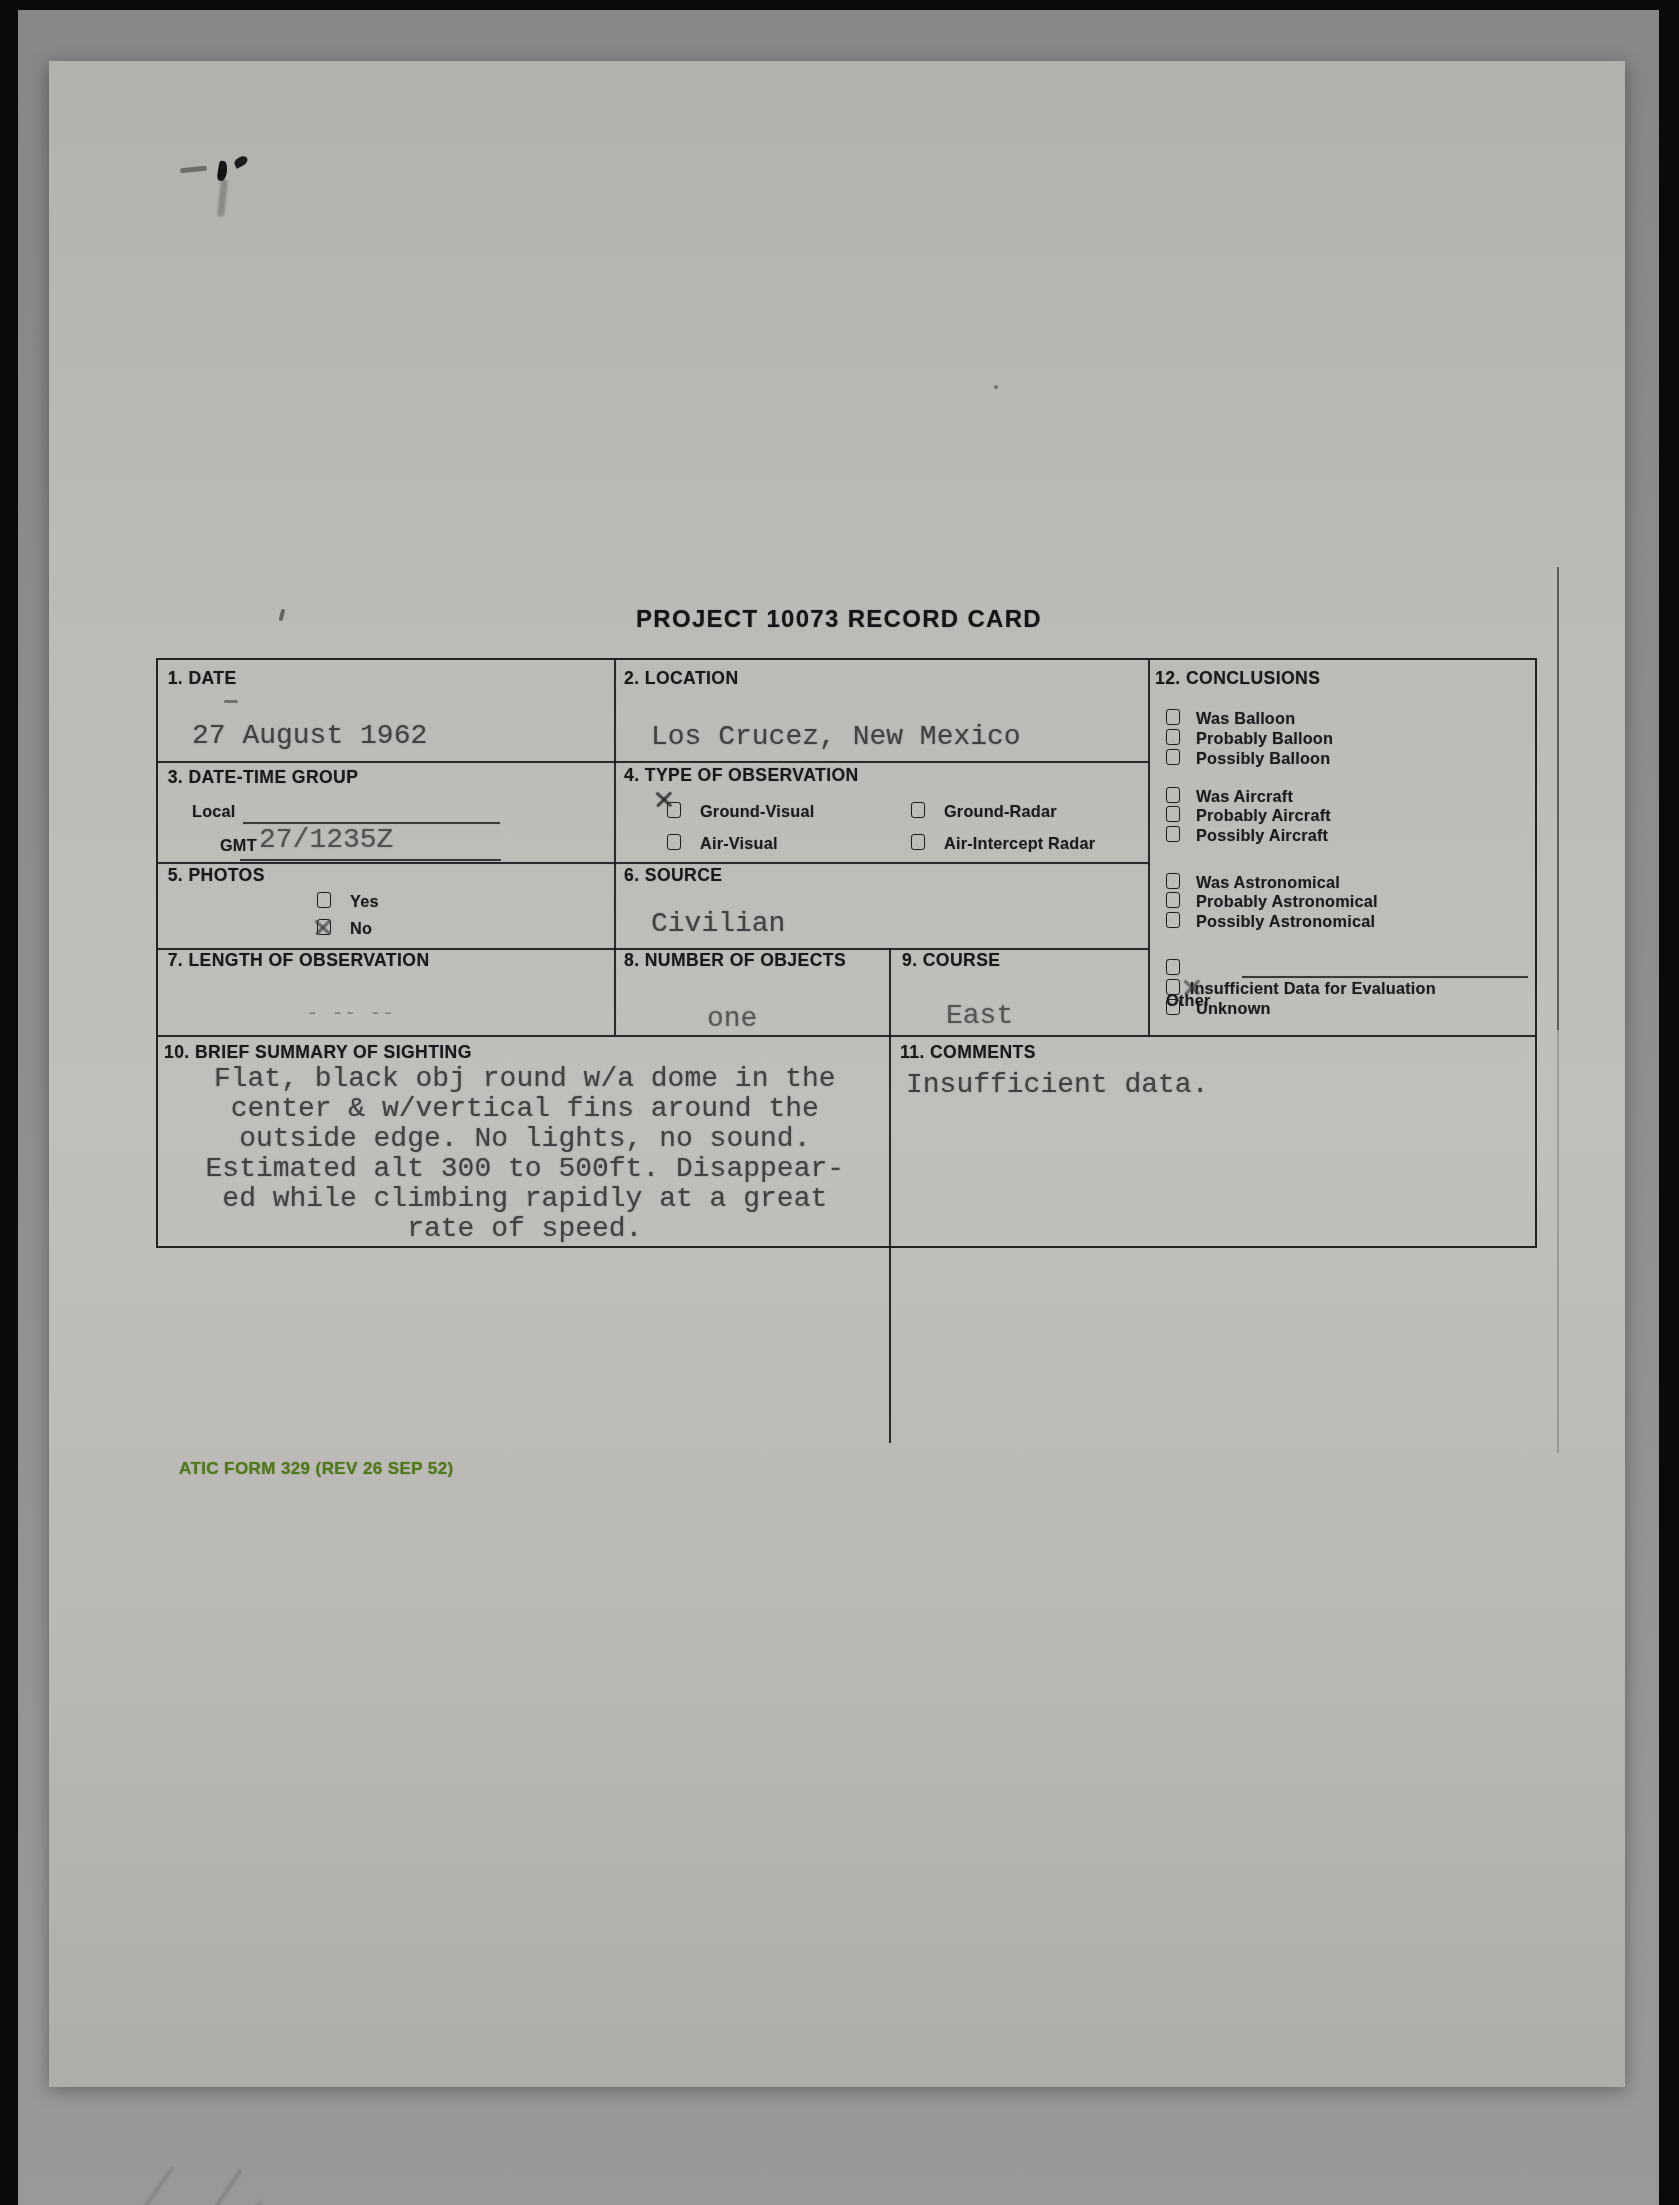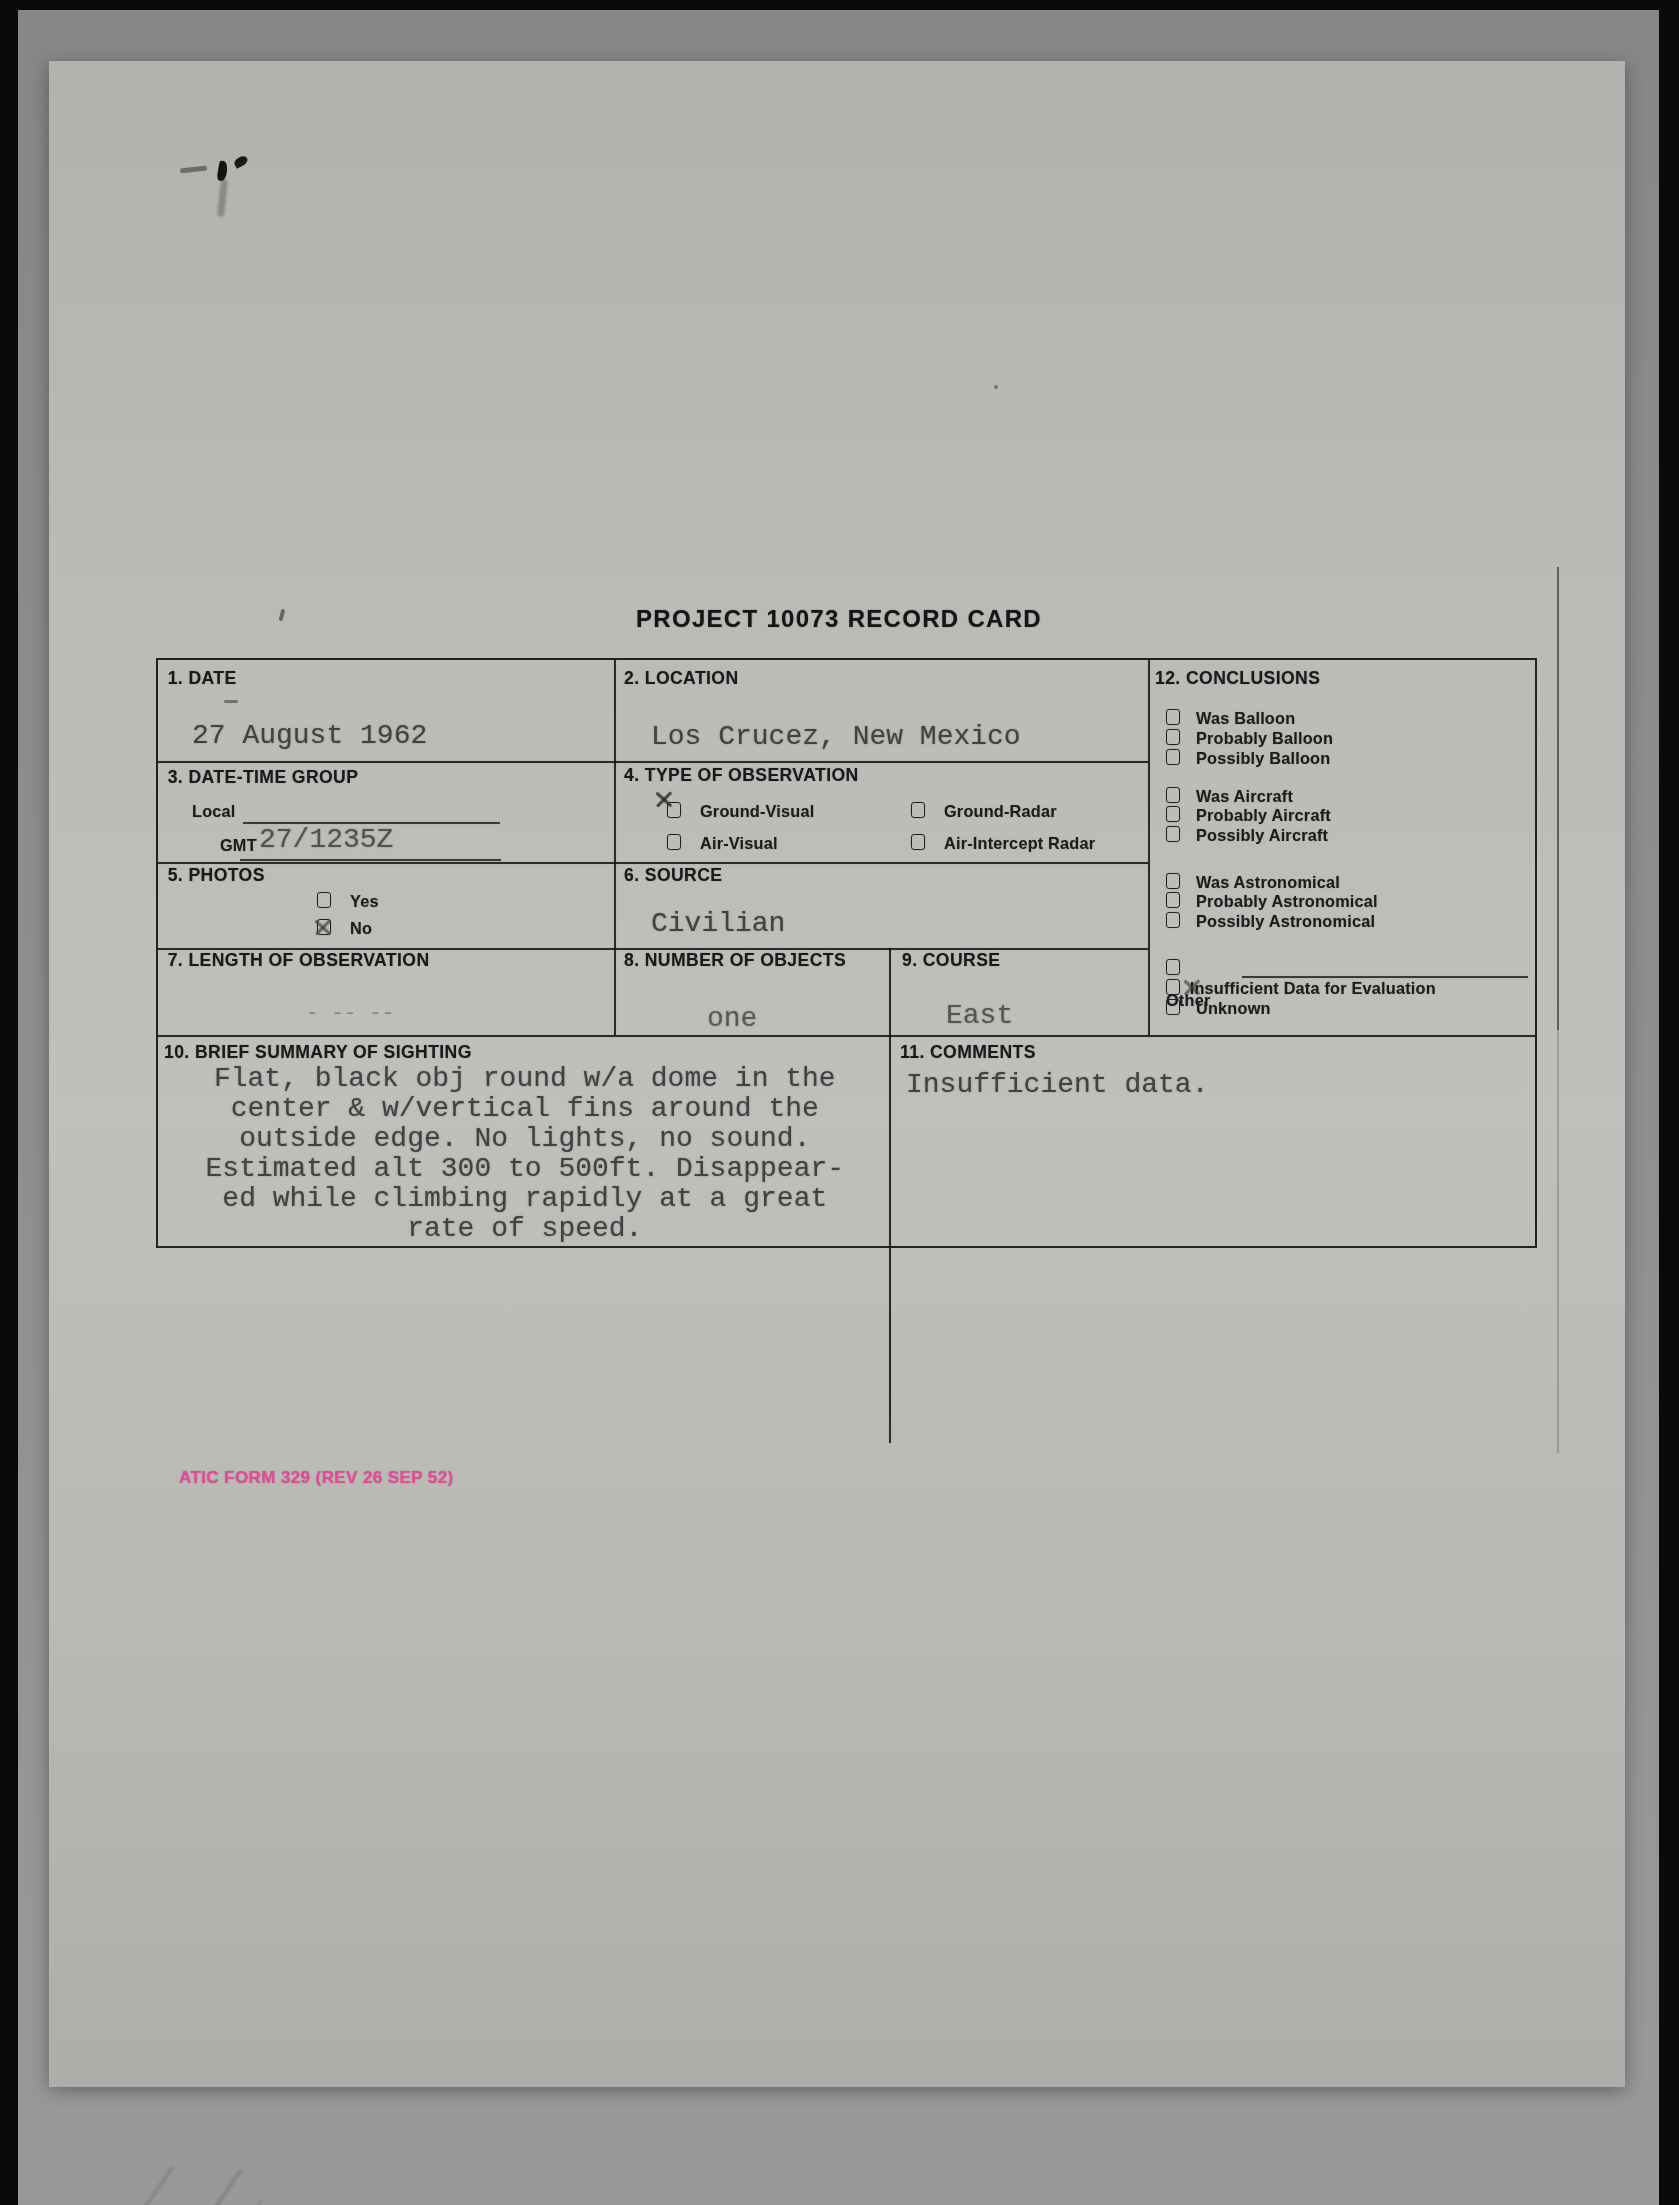--- a/index.html
+++ b/index.html
@@ -32,22 +32,22 @@
   .opt{position:absolute;display:flex;align-items:flex-start;gap:19px;}
   .opt .slabel{position:static;}
   .uline{position:absolute;height:1.8px;background:rgba(25,25,25,.8);box-shadow:0 0 0.9px rgba(0,0,0,.35);}
   .xmark{position:absolute;width:20px;height:20px;}
   .xmark::before,.xmark::after{content:"";position:absolute;left:0;top:8.8px;width:20px;height:2.6px;
       background:rgba(55,55,55,.6);border-radius:1.3px;box-shadow:0 0 1.3px rgba(40,40,40,.4);}
   .xmark::before{transform:rotate(42deg);}
   .xmark::after{transform:rotate(-45deg);}
   .xmark.dark::before,.xmark.dark::after{background:rgba(35,35,35,.75);}
   .footer{position:absolute;left:179px;top:1459px;font-family:"Liberation Sans",sans-serif;
-          font-weight:bold;font-size:17px;letter-spacing:0.4px;color:#ec4899;
-          text-shadow:0 0 1.3px rgba(20,20,20,.4);margin-top:9px;}
+          font-weight:bold;font-size:17px;letter-spacing:0.4px;color:#4d7c0f;
+          text-shadow:0 0 1.3px rgba(20,20,20,.4);}
   .mark{position:absolute;}
   .artifact-line{position:absolute;width:1.8px;background:rgba(30,30,30,.6);}
 </style>
 </head>
 <body>
 
 <div class="scan"></div>
 <div class="paper"></div>
 
 <div class="mark" style="left:180px;top:167px;width:26.5px;height:4.9px;background:rgba(70,70,70,.65);transform:rotate(-6deg);border-radius:2.6px;filter:blur(0.4px);"></div>

